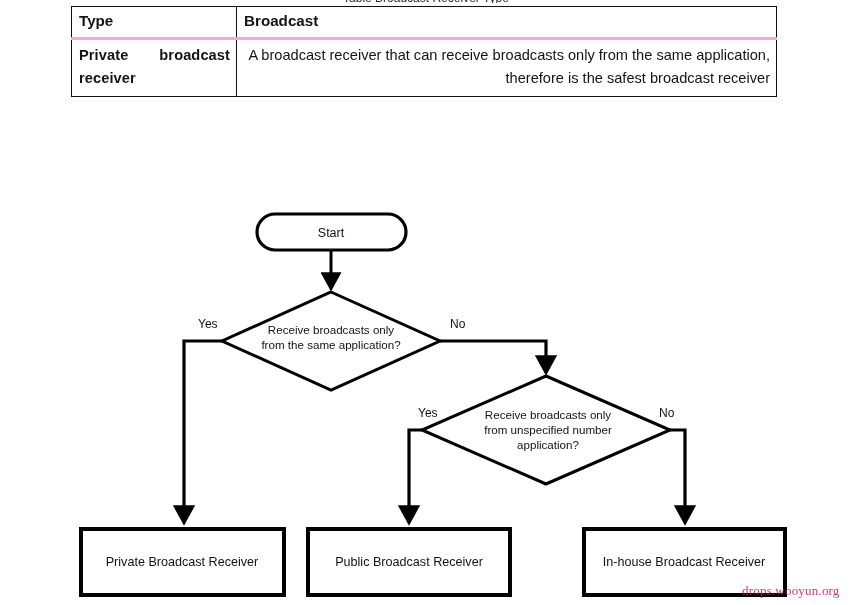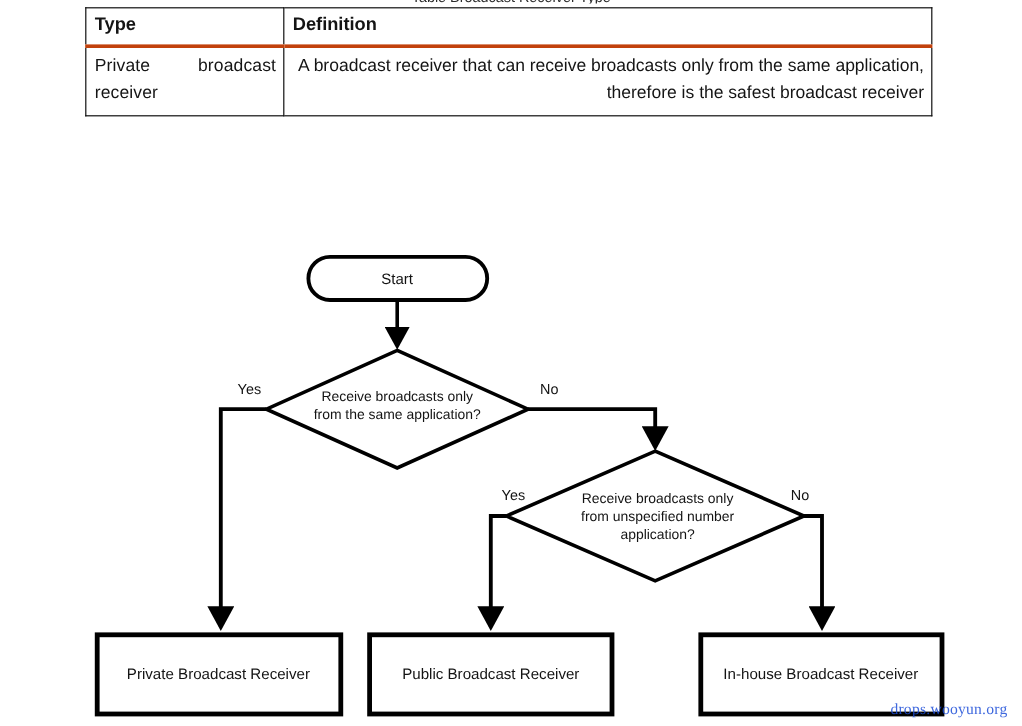--- a/index.html
+++ b/index.html
@@ -53,27 +53,27 @@
     font-family: "Liberation Sans", sans-serif;
     color: #141414;
     text-align: right;
   }
   table.def-table col.c1 { width: 165px; }
   table.def-table col.c2 { width: 540px; }
 
   table.def-table thead th {
     font-weight: 600;
     text-align: left;
-    border-bottom: 3px solid #c2410c;
+    border-bottom: 3px solid #f9a8d4;
     padding-top: 2px;
     padding-bottom: 3px;
     font-size: 15.2px;
   }
   table.def-table tbody td.type-cell {
-    font-weight: 400;
+    font-weight: 700;
     text-align: justify;
     text-align-last: justify;
     letter-spacing: 0.1px;
   }
   table.def-table tbody td.type-cell .nojust {
     display: block;
     text-align: center;
     text-align-last: left;
   }
   table.def-table tbody td.def-cell {
@@ -98,41 +98,41 @@
   .branch-label { font-size: 12px; }
   .box-label { font-size: 12.6px; }
 
   
   .watermark {
     position: absolute;
     left: 742px;
     top: 583px;
     font-family: "Liberation Serif", serif;
     font-size: 13px;
-    color: #1d4ed8;
+    color: #be185d;
     opacity: 0.85;
     letter-spacing: 0.2px;
     white-space: nowrap;
   }
 </style>
 </head>
 <body>
 
 <div class="caption-sliver">Table Broadcast Receiver Type</div>
 
 <div class="def-table-wrap">
   <table class="def-table">
     <colgroup>
         <col class="c1">
         <col class="c2">
       </colgroup>
     <thead>
       <tr>
         <th>Type</th>
-        <th>Definition</th>
+        <th>Broadcast</th>
       </tr>
     </thead>
     <tbody>
       <tr>
         <td class="type-cell">
           <span>Private broadcast</span>
           <span class="nojust">receiver</span>
         </td>
         <td class="def-cell">
           <span>A broadcast receiver that can receive broadcasts only from the same</span>

